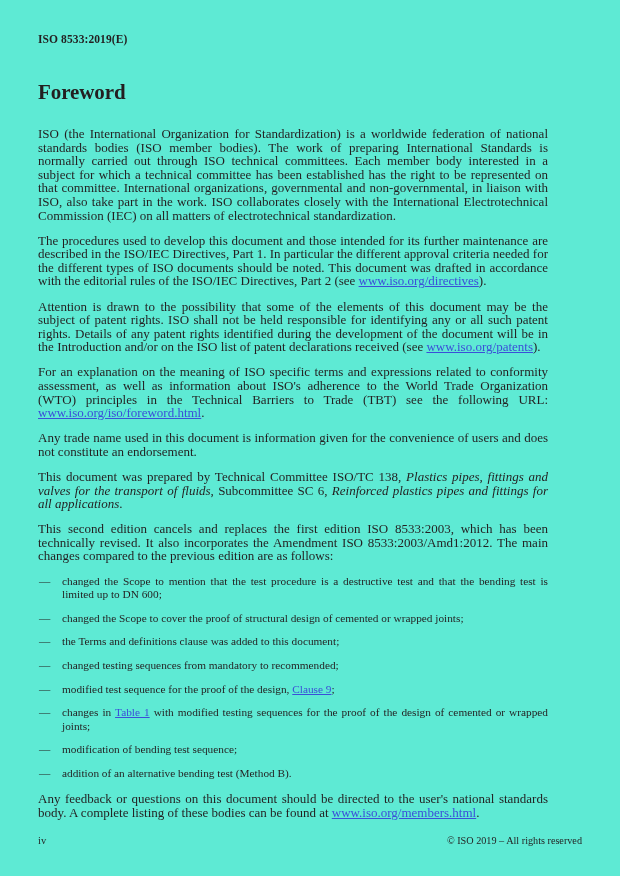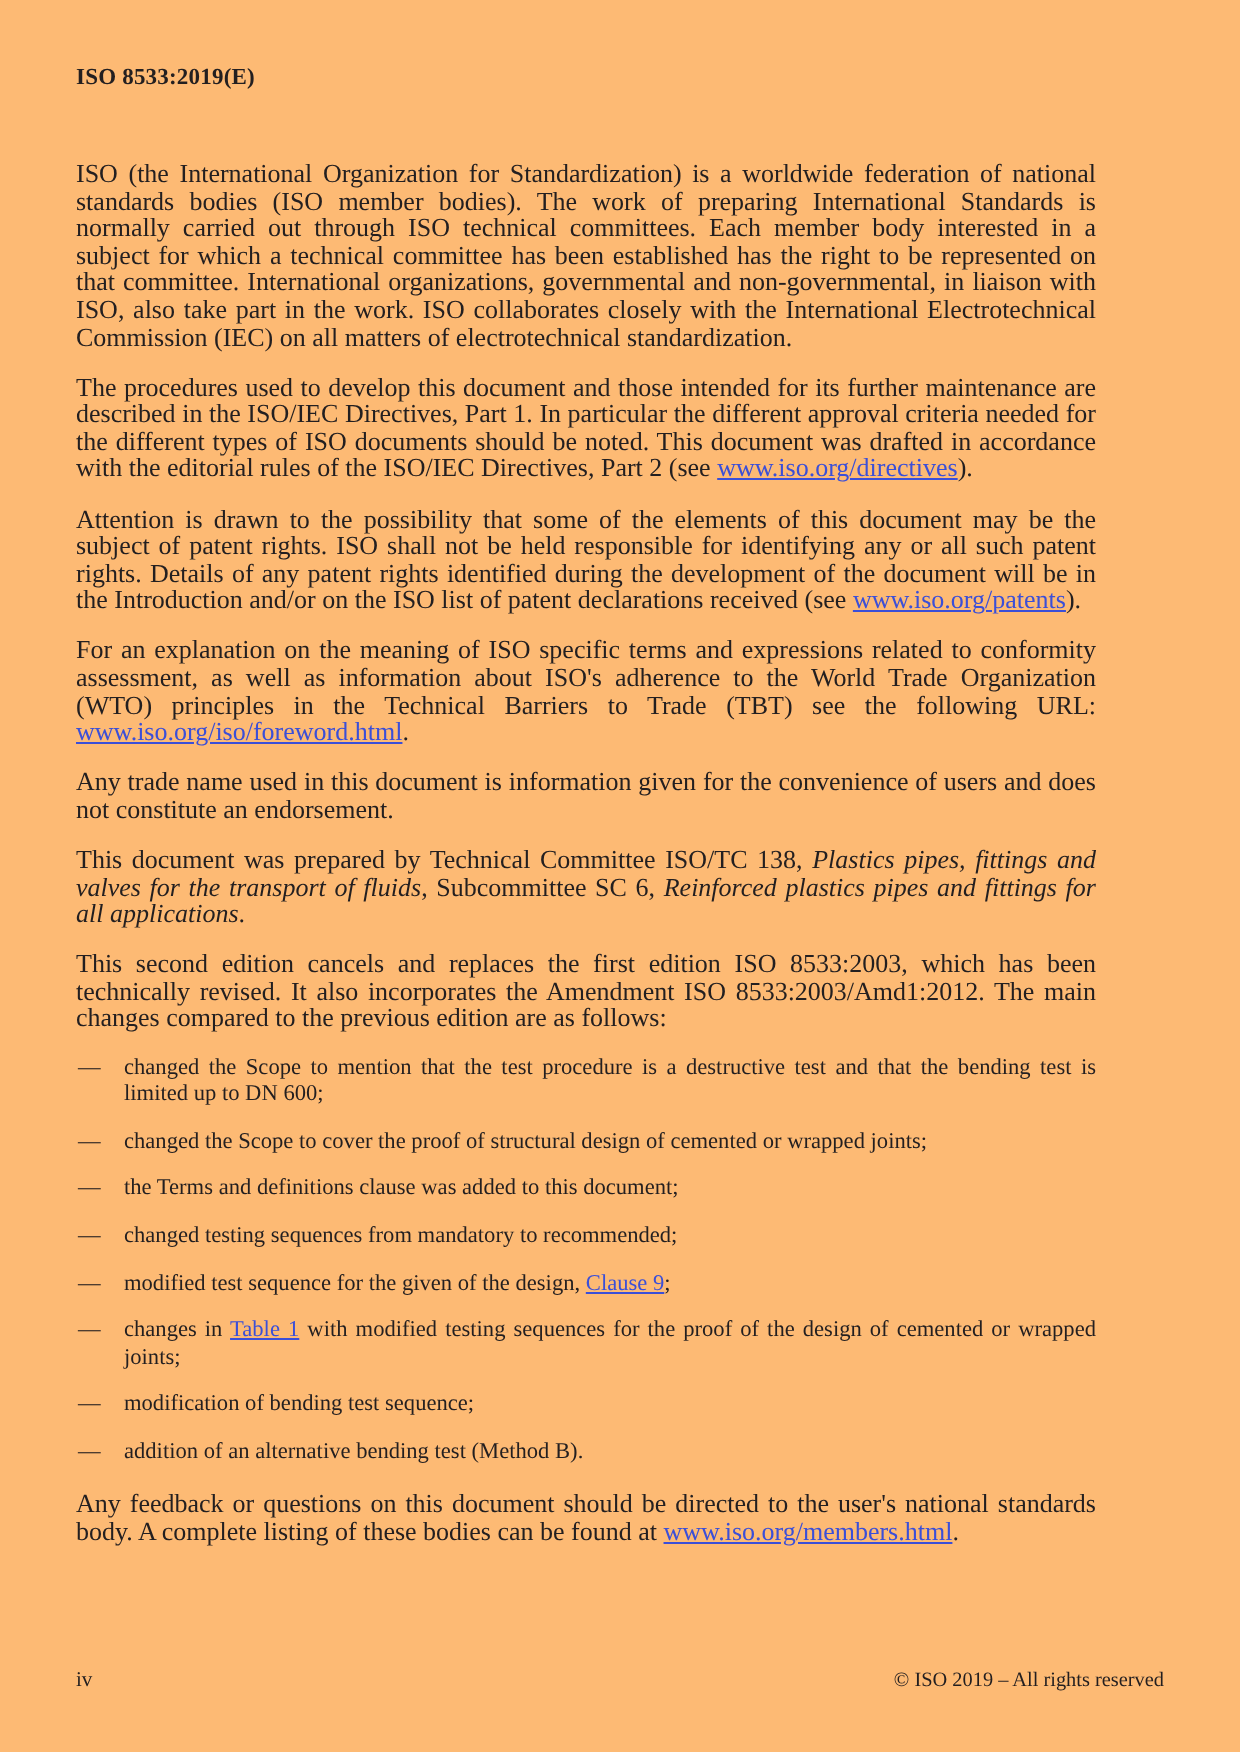--- a/index.html
+++ b/index.html
@@ -4,21 +4,21 @@
 <style>
   html, body {
     margin: 0;
     padding: 0;
     background: #ffffff;
   }
   .page {
     position: relative;
     width: 620px;
     height: 876px;
-    background: #fdba74;
+    background: #5eead4;
     font-family: "Liberation Serif", "DejaVu Serif", serif;
     color: #231f20;
     overflow: hidden;
     box-sizing: border-box;
   }
   .running-head {
     position: absolute;
     left: 38px;
     top: 33px;
     font-size: 11.5px;
@@ -104,41 +104,42 @@
 </style>
 </head>
 <body>
 
 <div class="page">
 
   <div class="running-head">ISO 8533:2019(E)</div>
 
   <div class="content">
 
+    <h1 class="foreword-title">Foreword</h1>
 
     <p class="body-par">ISO (the International Organization for Standardization) is a worldwide federation of national standards bodies (ISO member bodies). The work of preparing International Standards is normally carried out through ISO technical committees. Each member body interested in a subject for which a technical committee has been established has the right to be represented on that committee. International organizations, governmental and non-governmental, in liaison with ISO, also take part in the work. ISO collaborates closely with the International Electrotechnical Commission (IEC) on all matters of electrotechnical standardization.</p>
 
     <p class="body-par"><span>The procedures used to develop this document and those intended for its further maintenance are described in the ISO/IEC Directives, Part 1. In particular the different approval criteria needed for the different types of ISO documents should be noted. This document was drafted in accordance with the editorial rules of the ISO/IEC Directives, Part 2 (see </span><a class="lnk" href="#">www.iso.org/directives</a><span>).</span></p>
 
     <p class="body-par"><span>Attention is drawn to the possibility that some of the elements of this document may be the subject of patent rights. ISO shall not be held responsible for identifying any or all such patent rights. Details of any patent rights identified during the development of the document will be in the Introduction and/or on the ISO list of patent declarations received (see </span><a class="lnk" href="#">www.iso.org/patents</a><span>).</span></p>
 
     <p class="body-par"><span>For an explanation on the meaning of ISO specific terms and expressions related to conformity assessment, as well as information about ISO's adherence to the World Trade Organization (WTO) principles in the Technical Barriers to Trade (TBT) see the following URL: </span><a class="lnk" href="#">www.iso.org/iso/foreword.html</a><span>.</span></p>
 
     <p class="body-par">Any trade name used in this document is information given for the convenience of users and does not constitute an endorsement.</p>
 
     <p class="body-par"><span>This document was prepared by Technical Committee ISO/TC 138, </span><span class="ital">Plastics pipes, fittings and valves for the transport of fluids</span><span>, Subcommittee SC 6, </span><span class="ital">Reinforced plastics pipes and fittings for all applications</span><span>.</span></p>
 
     <p class="body-par">This second edition cancels and replaces the first edition ISO 8533:2003, which has been technically revised. It also incorporates the Amendment ISO 8533:2003/Amd1:2012. The main changes compared to the previous edition are as follows:</p>
 
     <ul class="change-list">
       <li><span class="dash">—</span><span>changed the Scope to mention that the test procedure is a destructive test and that the bending test is limited up to DN 600;</span></li>
       <li><span class="dash">—</span><span>changed the Scope to cover the proof of structural design of  cemented or wrapped joints;</span></li>
       <li><span class="dash">—</span><span>the Terms and definitions clause was added to this document;</span></li>
       <li><span class="dash">—</span><span>changed testing sequences from mandatory to recommended;</span></li>
-      <li><span class="dash">—</span><span>modified test sequence for the given of the design, </span><a class="lnk" href="#">Clause 9</a><span>;</span></li>
+      <li><span class="dash">—</span><span>modified test sequence for the proof of the design, </span><a class="lnk" href="#">Clause 9</a><span>;</span></li>
       <li><span class="dash">—</span><span>changes in </span><a class="lnk" href="#">Table 1</a><span> with modified testing sequences for the proof of the design of cemented or wrapped joints;</span></li>
       <li><span class="dash">—</span><span>modification of bending test sequence;</span></li>
       <li><span class="dash">—</span><span>addition of an alternative bending test (Method B).</span></li>
     </ul>
 
     <p class="body-par"><span>Any feedback or questions on this document should be directed to the user's national standards body. A complete listing of these bodies can be found at </span><a class="lnk" href="#">www.iso.org/members.html</a><span>.</span></p>
 
   </div>
 
   <div class="footer">

